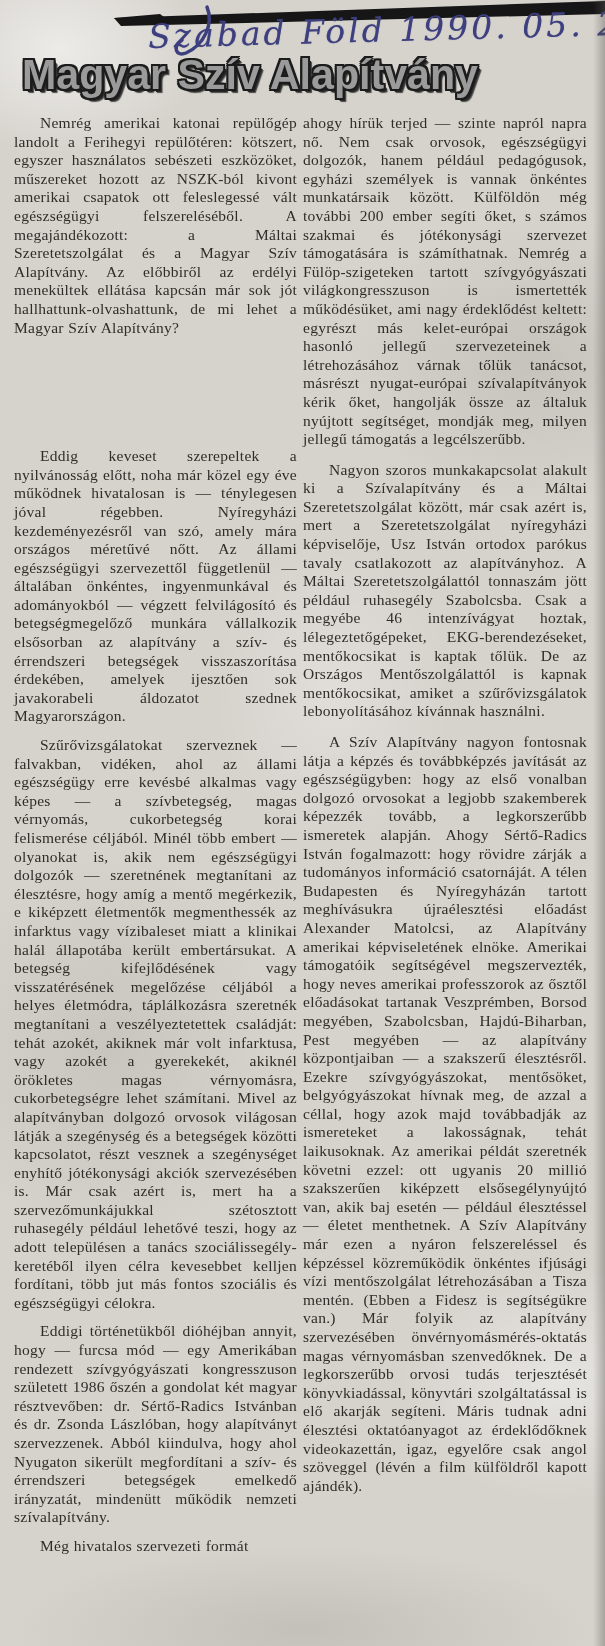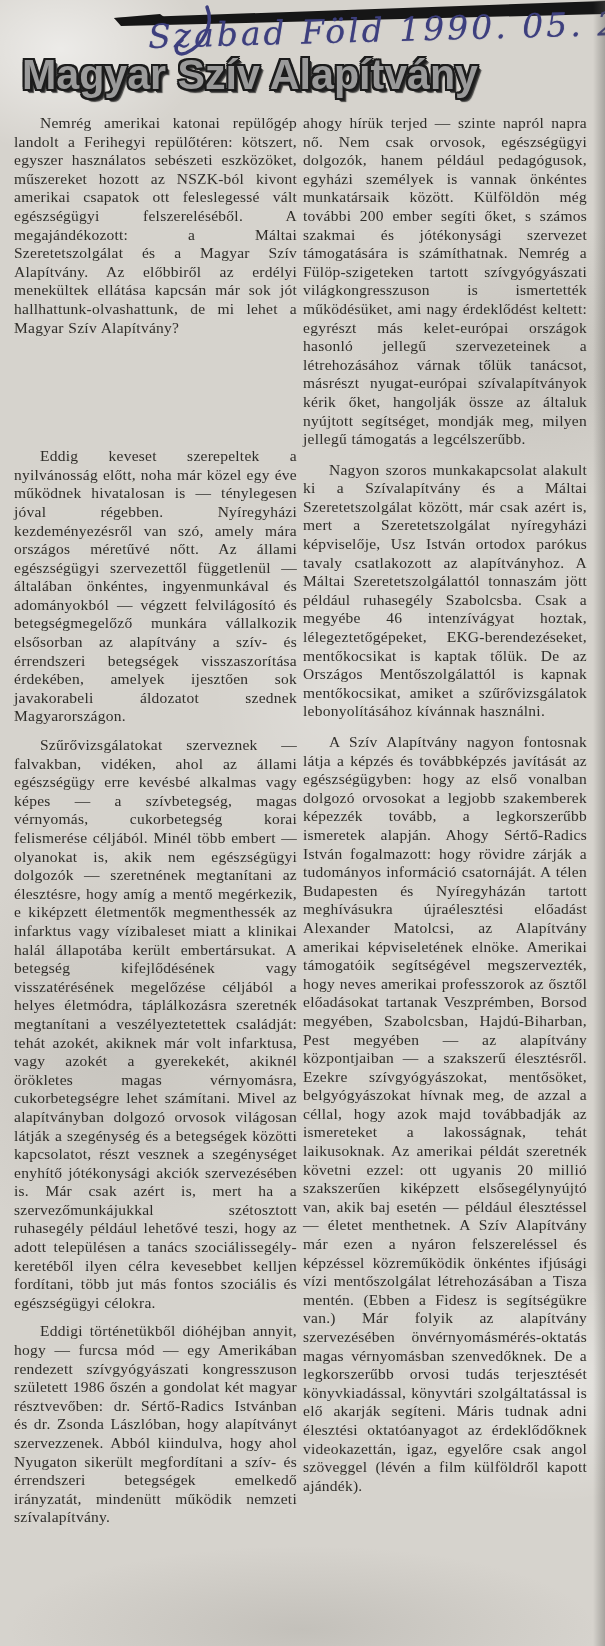--- a/index.html
+++ b/index.html
@@ -111,20 +111,21 @@
 
   <h1 class="headline">Magyar Szív Alapítvány</h1>
 
   <div class="columns">
 
     <div class="col col-left">
       <p class="para big-gap-after">Nemrég amerikai katonai repülőgép landolt a Ferihegyi repülőtéren: kötszert, egyszer használatos sebészeti eszközöket, műszereket hozott az NSZK-ból kivont amerikai csapatok ott feleslegessé vált egészségügyi felszereléséből. A megajándékozott: a Máltai Szeretetszolgálat és a Magyar Szív Alapítvány. Az előbbiről az erdélyi menekültek ellátása kapcsán már sok jót hallhattunk-olvashattunk, de mi lehet a Magyar Szív Alapítvány?</p>
       <p class="para">Eddig keveset szerepeltek a nyilvánosság előtt, noha már közel egy éve működnek hivatalosan is — ténylegesen jóval régebben. Nyíregyházi kezdeményezésről van szó, amely mára országos méretűvé nőtt. Az állami egészségügyi szervezettől függetlenül — általában önkéntes, ingyenmunkával és adományokból — végzett felvilágosító és betegségmegelőző munkára vállalkozik elsősorban az alapítvány a szív- és érrendszeri betegségek visszaszorítása érdekében, amelyek ijesztően sok javakorabeli áldozatot szednek Magyarországon.</p>
       <p class="para">Szűrővizsgálatokat szerveznek — falvakban, vidéken, ahol az állami egészségügy erre kevésbé alkalmas vagy képes — a szívbetegség, magas vérnyomás, cukorbetegség korai felismerése céljából. Minél több embert — olyanokat is, akik nem egészségügyi dolgozók — szeretnének megtanítani az élesztésre, hogy amíg a mentő megérkezik, e kiképzett életmentők megmenthessék az infarktus vagy vízibaleset miatt a klinikai halál állapotába került embertársukat. A betegség kifejlődésének vagy visszatérésének megelőzése céljából a helyes életmódra, táplálkozásra szeretnék megtanítani a veszélyeztetettek családját: tehát azokét, akiknek már volt infarktusa, vagy azokét a gyerekekét, akiknél örökletes magas vérnyomásra, cukorbetegségre lehet számítani. Mivel az alapítványban dolgozó orvosok világosan látják a szegénység és a betegségek közötti kapcsolatot, részt vesznek a szegénységet enyhítő jótékonysági akciók szervezésében is. Már csak azért is, mert ha a szervezőmunkájukkal szétosztott ruhasegély például lehetővé teszi, hogy az adott településen a tanács szociálissegély-keretéből ilyen célra kevesebbet kelljen fordítani, több jut más fontos szociális és egészségügyi célokra.</p>
       <p class="para">Eddigi történetükből dióhéjban annyit, hogy — furcsa mód — egy Amerikában rendezett szívgyógyászati kongresszuson született 1986 őszén a gondolat két magyar résztvevőben: dr. Sértő-Radics Istvánban és dr. Zsonda Lászlóban, hogy alapítványt szervezzenek. Abból kiindulva, hogy ahol Nyugaton sikerült megfordítani a szív- és érrendszeri betegségek emelkedő irányzatát, mindenütt működik nemzeti szívalapítvány.</p>
+      <p class="para">Még hivatalos szervezeti formát</p>
     </div>
 
     <div class="col col-right">
       <p class="para no-indent">ahogy hírük terjed — szinte napról napra nő. Nem csak orvosok, egészségügyi dolgozók, hanem például pedagógusok, egyházi személyek is vannak önkéntes munkatársaik között. Külföldön még további 200 ember segíti őket, s számos szakmai és jótékonysági szervezet támogatására is számíthatnak. Nemrég a Fülöp-szigeteken tartott szívgyógyászati világkongresszuson is ismertették működésüket, ami nagy érdeklődést keltett: egyrészt más kelet-európai országok hasonló jellegű szervezeteinek a létrehozásához várnak tőlük tanácsot, másrészt nyugat-európai szívalapítványok kérik őket, hangolják össze az általuk nyújtott segítséget, mondják meg, milyen jellegű támogatás a legcélszerűbb.</p>
       <p class="para">Nagyon szoros munkakapcsolat alakult ki a Szívalapítvány és a Máltai Szeretetszolgálat között, már csak azért is, mert a Szeretetszolgálat nyíregyházi képviselője, Usz István ortodox parókus tavaly csatlakozott az alapítványhoz. A Máltai Szeretetszolgálattól tonnaszám jött például ruhasegély Szabolcsba. Csak a megyébe 46 intenzívágyat hoztak, lélegeztetőgépeket, EKG-berendezéseket, mentőkocsikat is kaptak tőlük. De az Országos Mentőszolgálattól is kapnak mentőkocsikat, amiket a szűrővizsgálatok lebonyolításához kívánnak használni.</p>
       <p class="para">A Szív Alapítvány nagyon fontosnak látja a képzés és továbbképzés javítását az egészségügyben: hogy az első vonalban dolgozó orvosokat a legjobb szakemberek képezzék tovább, a legkorszerűbb ismeretek alapján. Ahogy Sértő-Radics István fogalmazott: hogy rövidre zárják a tudományos információ csatornáját. A télen Budapesten és Nyíregyházán tartott meghívásukra újraélesztési előadást Alexander Matolcsi, az Alapítvány amerikai képviseletének elnöke. Amerikai támogatóik segítségével megszervezték, hogy neves amerikai professzorok az ősztől előadásokat tartanak Veszprémben, Borsod megyében, Szabolcsban, Hajdú-Biharban, Pest megyében — az alapítvány központjaiban — a szakszerű élesztésről. Ezekre szívgyógyászokat, mentősöket, belgyógyászokat hívnak meg, de azzal a céllal, hogy azok majd továbbadják az ismereteket a lakosságnak, tehát laikusoknak. Az amerikai példát szeretnék követni ezzel: ott ugyanis 20 millió szakszerűen kiképzett elsősegélynyújtó van, akik baj esetén — például élesztéssel — életet menthetnek. A Szív Alapítvány már ezen a nyáron felszereléssel és képzéssel közreműködik önkéntes ifjúsági vízi mentőszolgálat létrehozásában a Tisza mentén. (Ebben a Fidesz is segítségükre van.) Már folyik az alapítvány szervezésében önvérnyomásmérés-oktatás magas vérnyomásban szenvedőknek. De a legkorszerűbb orvosi tudás terjesztését könyvkiadással, könyvtári szolgáltatással is elő akarják segíteni. Máris tudnak adni élesztési oktatóanyagot az érdeklődőknek videokazettán, igaz, egyelőre csak angol szöveggel (lévén a film külföldről kapott ajándék).</p>
     </div>
 
   </div>
 </div>

